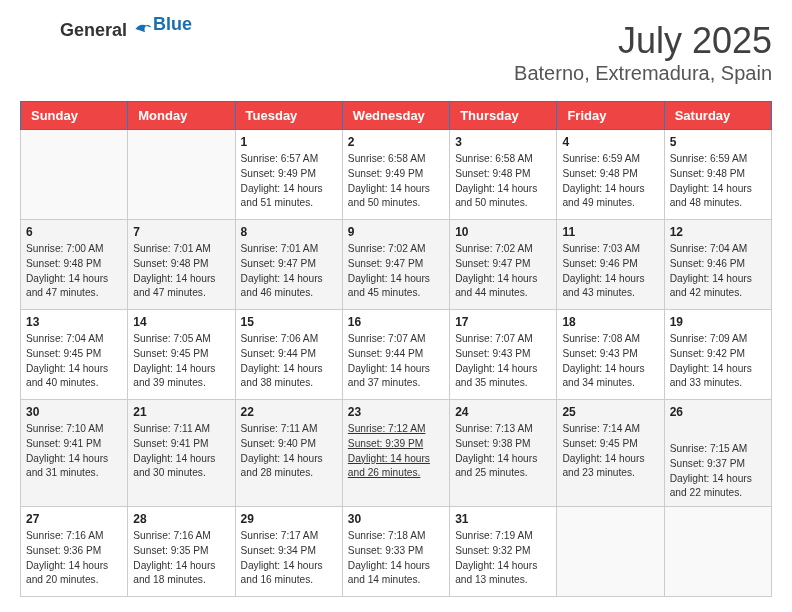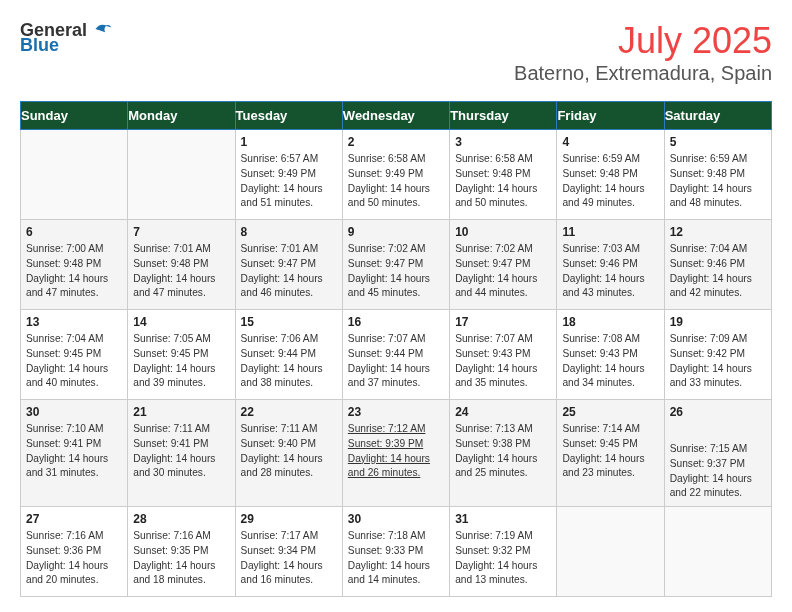--- a/index.html
+++ b/index.html
@@ -33,37 +33,37 @@
     .logo-icon {
       width: 24px;
       height: 24px;
       margin-left: 2px;
     }
     .title-block {
       text-align: right;
     }
     .month-title {
       font-size: 36px;
-      color: #ef4444;
+      color: #404040;
       font-weight: normal;
     }
     .location-title {
       font-size: 20px;
       color: #555;
     }
     table {
       width: 100%;
       border-collapse: collapse;
       table-layout: fixed;
     }
     thead tr th {
-      background-color: #14532d;
+      background-color: #ef4444;
       color: #fff;
       text-align: left;
-      padding: 6px 0;
+      padding: 6px 10px;
       font-size: 13px;
       font-weight: bold;
       border: 1px solid #2a7abf;
     }
     tbody tr td {
       vertical-align: top;
       padding: 5px 5px;
       font-size: 10.5px;
       color: #222;
       border: 1px solid #ccc;
@@ -86,21 +86,21 @@
     }
     .empty-cell {
       background: #f9f9f9;
     }
   </style>
 </head>
 <body>
 
 <div class="header">
   <div class="logo">
-    <div style="display:flex;flex-direction:column;align-items:flex-start;">
+    <div style="display:flex;flex-direction:row;align-items:flex-start;margin-left:40px;">
       <div style="display:flex;align-items:center;">
         <span class="logo-text-general">General</span>
         <svg class="logo-icon" viewBox="0 0 30 24" style="margin-top:-4px;">
           <path d="M8,12 Q14,4 22,8 Q18,10 20,16 Q14,14 8,12Z" fill="#1a6faf"></path>
           <path d="M20,8 Q26,5 28,10 Q24,9 20,8Z" fill="#1a6faf"></path>
         </svg>
       </div>
       <span class="logo-text-blue" style="margin-top:-6px;">Blue</span>
     </div>
   </div>

